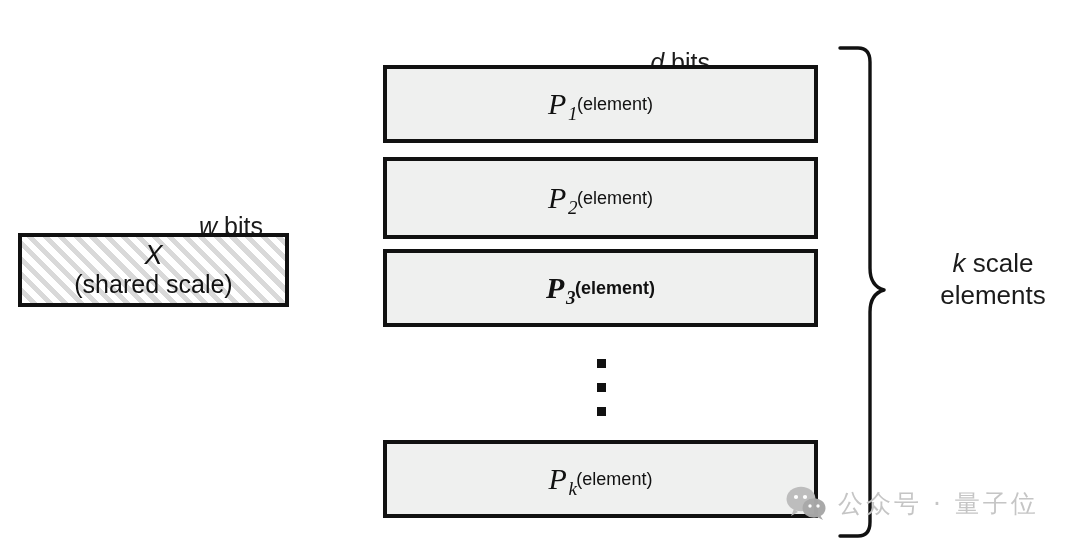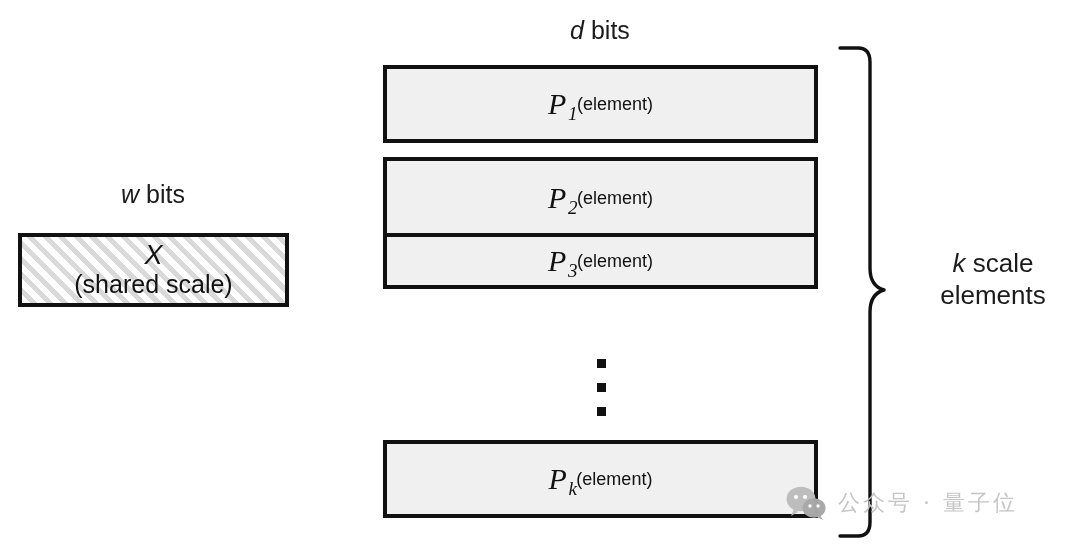--- a/index.html
+++ b/index.html
@@ -15,25 +15,26 @@
     position: relative;
     width: 1080px;
     height: 549px;
     background: #ffffff;
     overflow: hidden;
   }
 
   
   .bits-label {
     position: absolute;
-    text-align: center;
+    text-align: right;
     font-size: 25px;
     color: #1b1b1b;
     line-height: 1;
     white-space: nowrap;
+    margin-top: 32px;
   }
   .bits-label .sym {
     font-style: italic;
   }
 
   
   .scale-box {
     position: absolute;
     left: 18px;
     top: 233px;
@@ -141,21 +142,21 @@
     position: absolute;
     left: 786px;
     top: 486px;
     display: flex;
     align-items: center;
     gap: 12px;
     opacity: 0.98;
     pointer-events: none;
   }
   .watermark .wm-text {
-    font-size: 22px;
+    font-size: 25px;
     color: #c4c4c4;
     letter-spacing: 3px;
     white-space: nowrap;
     font-family: "DejaVu Sans", sans-serif;
   }
 </style>
 </head>
 <body>
 
 <div id="canvas">
@@ -176,21 +177,21 @@
   <div class="p-box" style="top:65px; height:78px;">
     <div class="p-sym"><span>P</span><sub>1</sub></div>
     <div class="p-cap">(element)</div>
   </div>
 
   <div class="p-box" style="top:157px; height:82px;">
     <div class="p-sym"><span>P</span><sub>2</sub></div>
     <div class="p-cap">(element)</div>
   </div>
 
-  <div class="p-box" style="top:233px; height:56px;">
+  <div class="p-box" style="top:249px; height:78px;font-weight:bold;">
     <div class="p-sym"><span>P</span><sub>3</sub></div>
     <div class="p-cap">(element)</div>
   </div>
 
   <div class="p-box" style="top:440px; height:78px;">
     <div class="p-sym"><span>P</span><sub>k</sub></div>
     <div class="p-cap">(element)</div>
   </div>
 
   <div class="vdots" style="left:597px; top:359px;">

